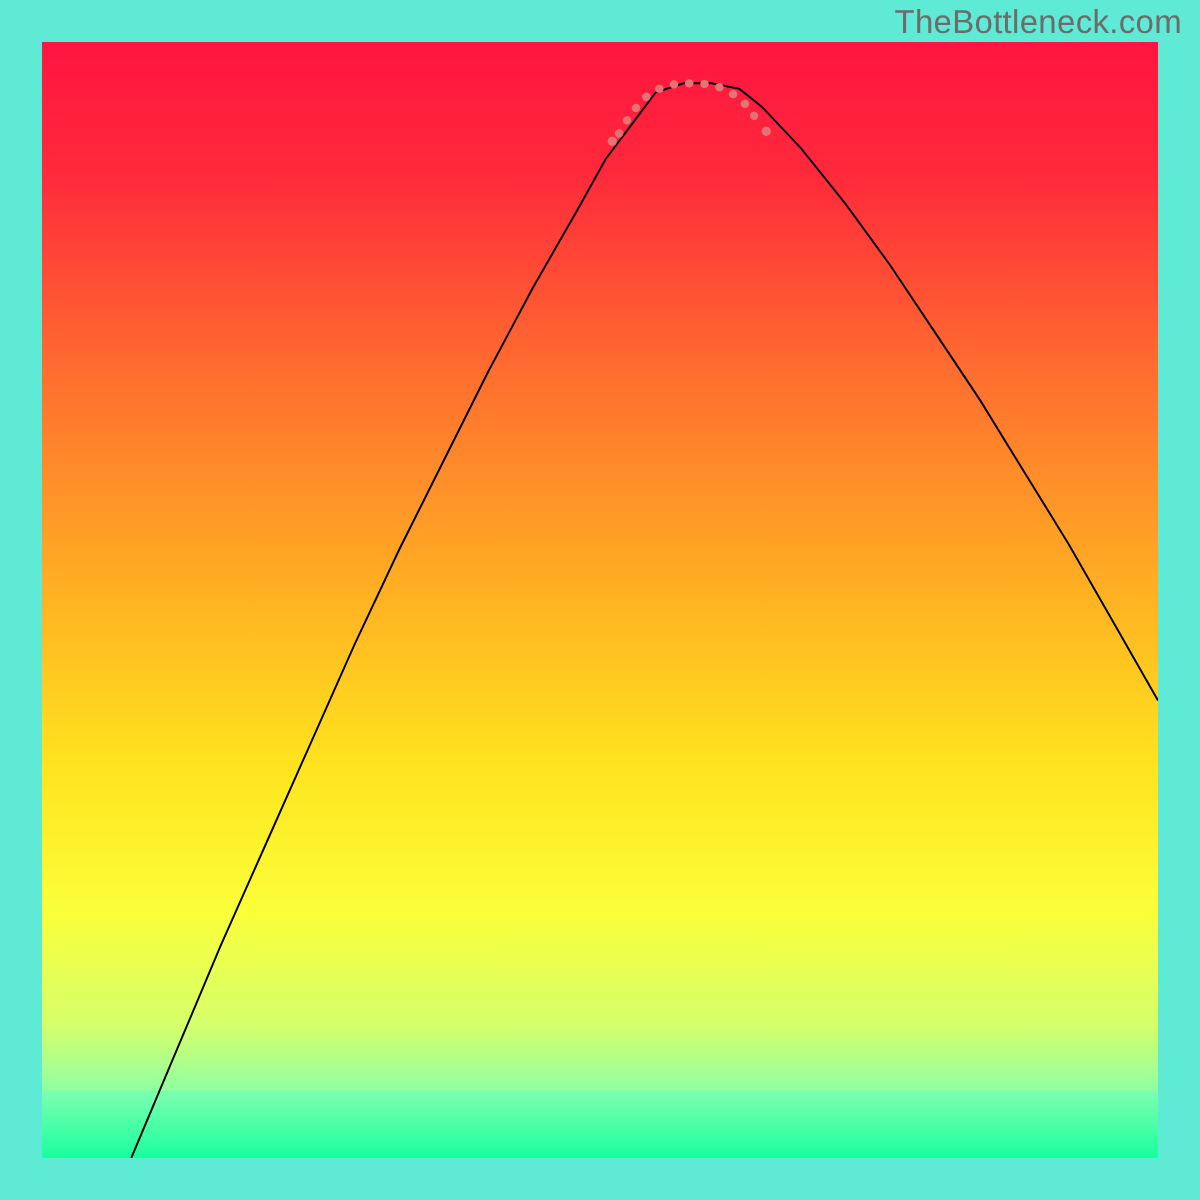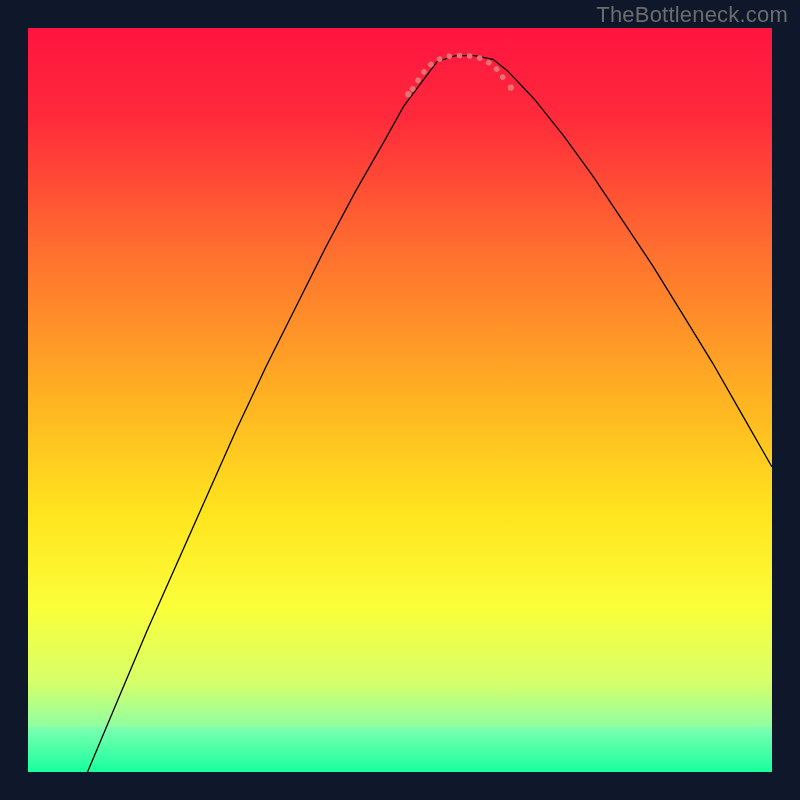--- a/index.html
+++ b/index.html
@@ -8,21 +8,21 @@
     width: 800px;
     height: 800px;
     background: #000;
     overflow: hidden;
     font-family: Arial, Helvetica, sans-serif;
   }
   .frame {
     position: relative;
     width: 800px;
     height: 800px;
-    background: #0f172a;
+    background: #5eead4;
   }
   .watermark {
     position: absolute;
     top: 2px;
     right: 12px;
     color: #6c6c6c;
     font-size: 22px;
     font-weight: 400;
     letter-spacing: 0.2px;
     user-select: none;

